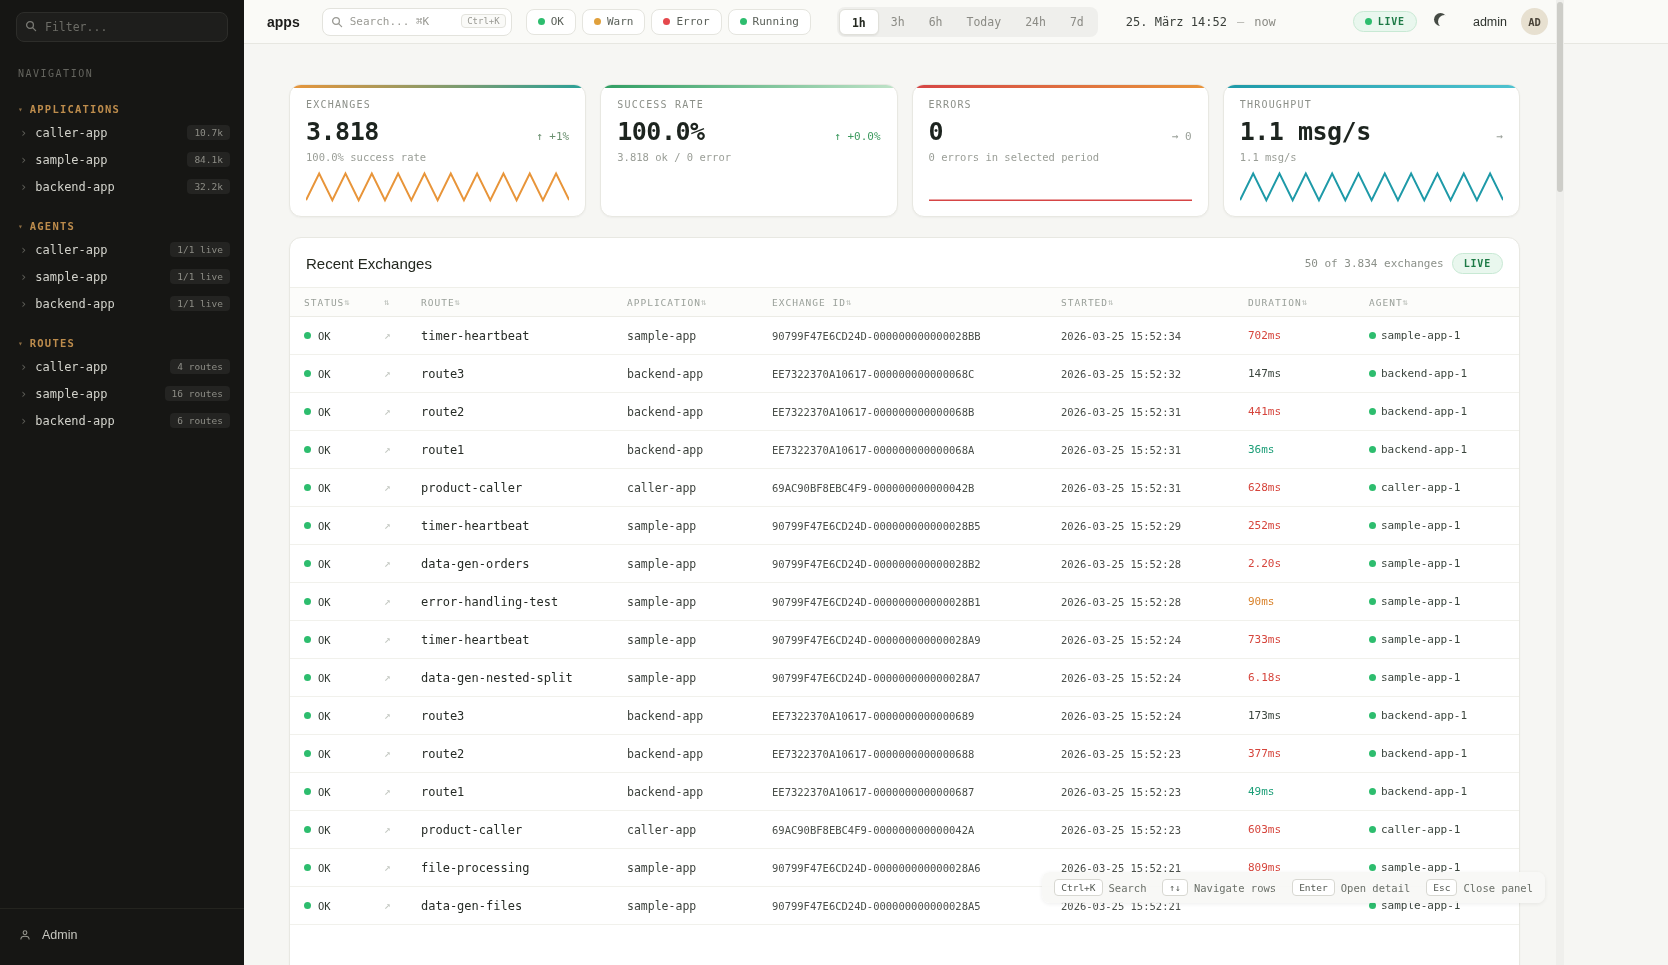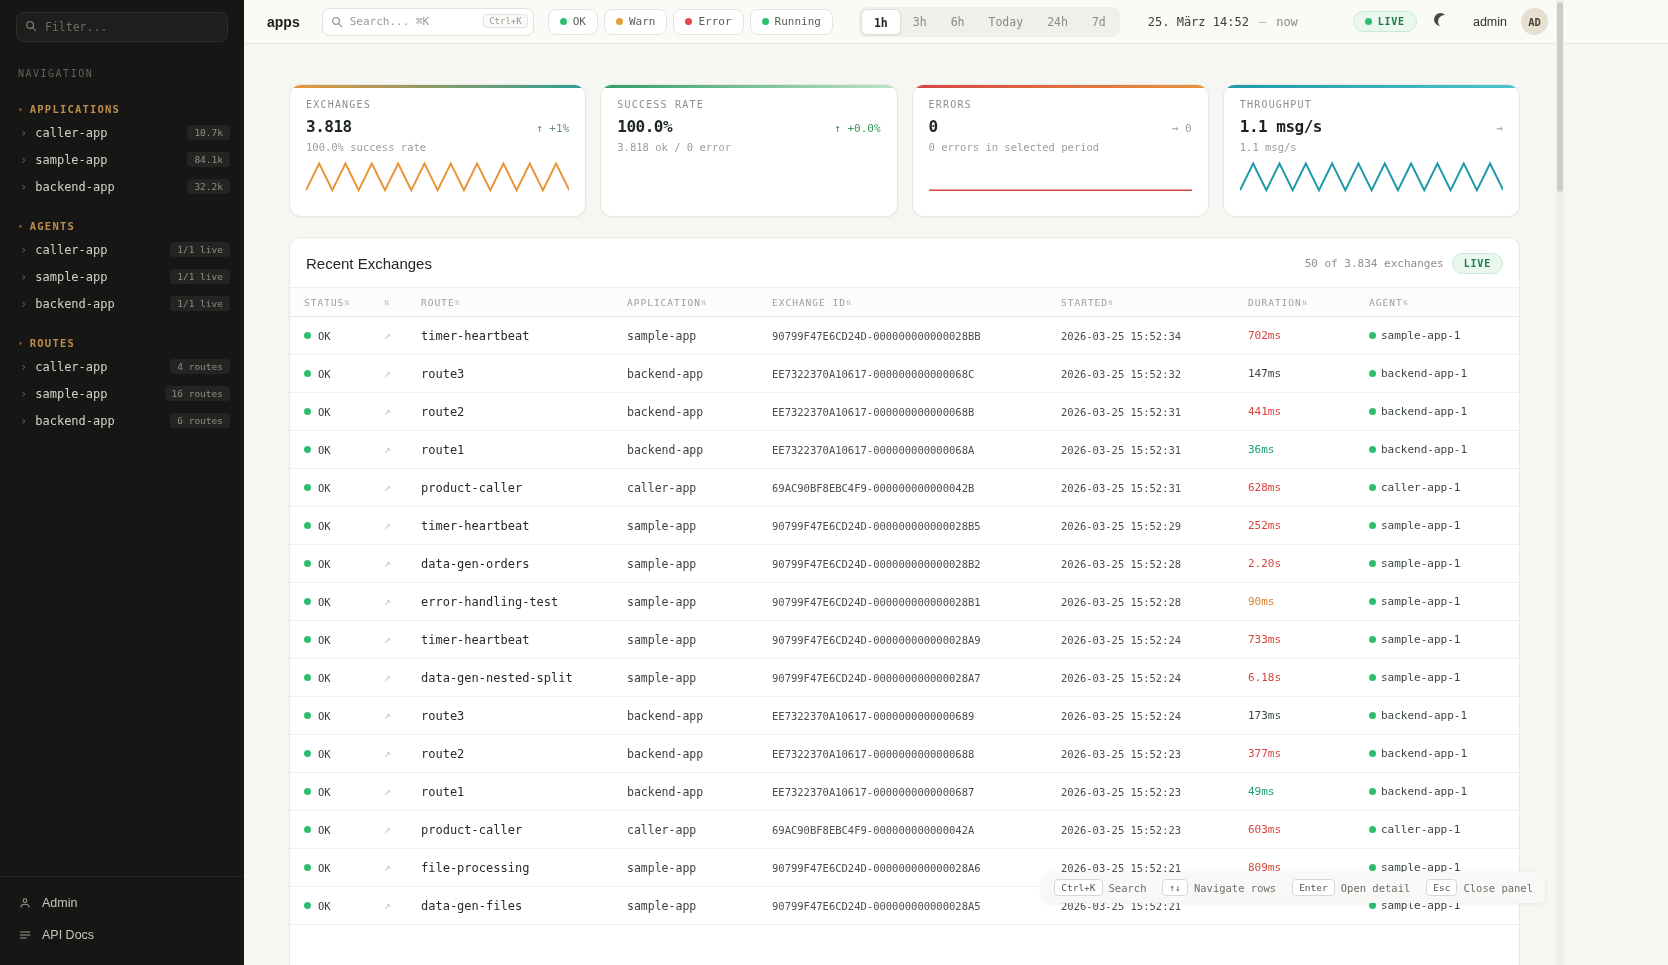--- a/index.html
+++ b/index.html
@@ -26,21 +26,21 @@
   .chev { color:#5e5e58; font-size:12px; }
   .side-label { font-size:12px; color:#d2d2cb; flex:1; }
   .side-badge { font-size:9.5px; color:#8d8d86; background:#242422; border-radius:4px; padding:2px 7px; }
   .side-footer { margin-top:auto; padding:10px 0 14px 0; border-top:1px solid #24241f; }
   .foot-item { display:flex; align-items:center; gap:10px; height:32px; padding:0 18px; color:#c6c6bf; font-size:12.5px; cursor:pointer; }
 
   
   .main { margin-left:244px; height:100%; position:relative; }
   .topbar { height:44px; display:flex; align-items:center; background:#fafaf7; border-bottom:1px solid #e7e7e1; padding:0 120px 0 23px; }
   .page-title { font-weight:bold; font-size:14px; color:#1d1d1b; margin-right:22px; }
-  .search-wrap { position:relative; width:212px; margin-right:14px; }
+  .search-wrap { position:relative; width:190px; margin-right:14px; }
   .search-wrap svg { position:absolute; left:9px; top:8px; }
   .search-input { width:100%; height:28px; border:1px solid #e3e3dd; background:#fff; border-radius:8px; font-size:11px; color:#3a3f3a; padding:0 52px 0 27px; font-family:inherit; outline:none; }
   .search-input::placeholder { color:#9a9a94; }
   .search-kbd { position:absolute; right:6px; top:6px; font-size:9px; color:#9a9a94; border:1px solid #e3e3dd; background:#fafaf8; border-radius:4px; padding:1px 5px; }
   .chips { display:flex; gap:6px; margin-right:26px; }
   .chip { display:flex; align-items:center; gap:6px; height:26px; padding:0 11px; border:1px solid #e5e5df; background:#fff; border-radius:8px; font-size:11px; color:#5b615a; cursor:pointer; }
   .dot { width:7px; height:7px; border-radius:50%; flex:0 0 auto; }
   .ranges { display:flex; align-items:center; background:#efefec; border-radius:8px; padding:2px; margin-right:28px; }
   .range-btn { height:26px; padding:0 12px; font-size:11.5px; color:#8b8b85; border:none; background:transparent; border-radius:6px; cursor:pointer; font-family:inherit; line-height:26px; }
   .range-btn.active { background:#fff; color:#23281f; font-weight:bold; border:1px solid #e0e0da; box-shadow:0 1px 2px rgba(0,0,0,0.06); }
@@ -54,21 +54,21 @@
   .moon { width:13px; height:13px; border-radius:50%; box-shadow:-4px -2px 0 0 #454a44; }
   .user-name { font-size:12.5px; color:#2e332e; }
   .avatar { width:27px; height:27px; border-radius:50%; background:#e7e0d0; color:#4a4439; font-size:10.5px; font-weight:bold; display:flex; align-items:center; justify-content:center; cursor:pointer; }
 
   
   .kpi-row { display:flex; gap:14px; margin:40px 148px 0 45px; }
   .kpi { position:relative; flex:1; height:133px; background:#fff; border:1px solid #e8e8e2; border-radius:12px; padding:14px 16px 8px 16px; box-shadow:0 1px 2px rgba(0,0,0,0.04); overflow:hidden; }
   .kpi-bar { position:absolute; top:0; left:0; right:0; height:3px; }
   .kpi-label { font-size:10px; letter-spacing:1.2px; color:#8c9089; }
   .kpi-valrow { display:flex; align-items:baseline; justify-content:space-between; margin-top:7px; }
-  .kpi-value { font-size:16px; font-weight:bold; color:#1d241f; letter-spacing:-0.5px; }
+  .kpi-value { font-size:25px; font-weight:bold; color:#1d241f; letter-spacing:-0.5px; }
   .kpi-delta { font-size:11px; }
   .kpi-sub { font-size:10.5px; color:#9a9e97; margin-top:5px; }
   .kpi-spark { width:100%; height:38px; margin-top:3px; display:block; }
 
   
   .table-card { margin:20px 148px 0 45px; background:#fff; border:1px solid #e8e8e2; border-radius:12px; box-shadow:0 1px 2px rgba(0,0,0,0.04); min-height:740px; }
   .table-head-row { display:flex; align-items:center; padding:15px 16px 13px 16px; }
   .table-title { font-size:15px; font-weight:normal; color:#23281f; }
   .table-meta { margin-left:auto; display:flex; align-items:center; gap:8px; }
   .exchange-count { font-size:11px; color:#8b9089; }
@@ -182,28 +182,20 @@
     </div>
 
   <div class="side-footer">
     <div class="foot-item sans">
       <svg width="14" height="14" viewBox="0 0 24 24">
         <circle cx="12" cy="8" r="3.2" fill="none" stroke="#9a9a93" stroke-width="1.8"></circle>
         <path d="M5 19 Q5 14 12 14 Q19 14 19 19" fill="none" stroke="#9a9a93" stroke-width="1.8" stroke-linecap="round"></path>
       </svg>
       <span>Admin</span>
     </div>
-    <div class="foot-item sans">
-      <svg width="14" height="14" viewBox="0 0 24 24">
-        <line x1="4" y1="7" x2="20" y2="7" stroke="#9a9a93" stroke-width="1.8" stroke-linecap="round"></line>
-        <line x1="4" y1="12" x2="20" y2="12" stroke="#9a9a93" stroke-width="1.8" stroke-linecap="round"></line>
-        <line x1="4" y1="17" x2="14" y2="17" stroke="#9a9a93" stroke-width="1.8" stroke-linecap="round"></line>
-      </svg>
-      <span>API Docs</span>
-    </div>
   </div>
 </aside>
 
 <div class="main">
 
   <div class="topbar">
     <span class="page-title sans">apps</span>
 
     <div class="search-wrap">
       <svg width="12" height="12" viewBox="0 0 12 12">

